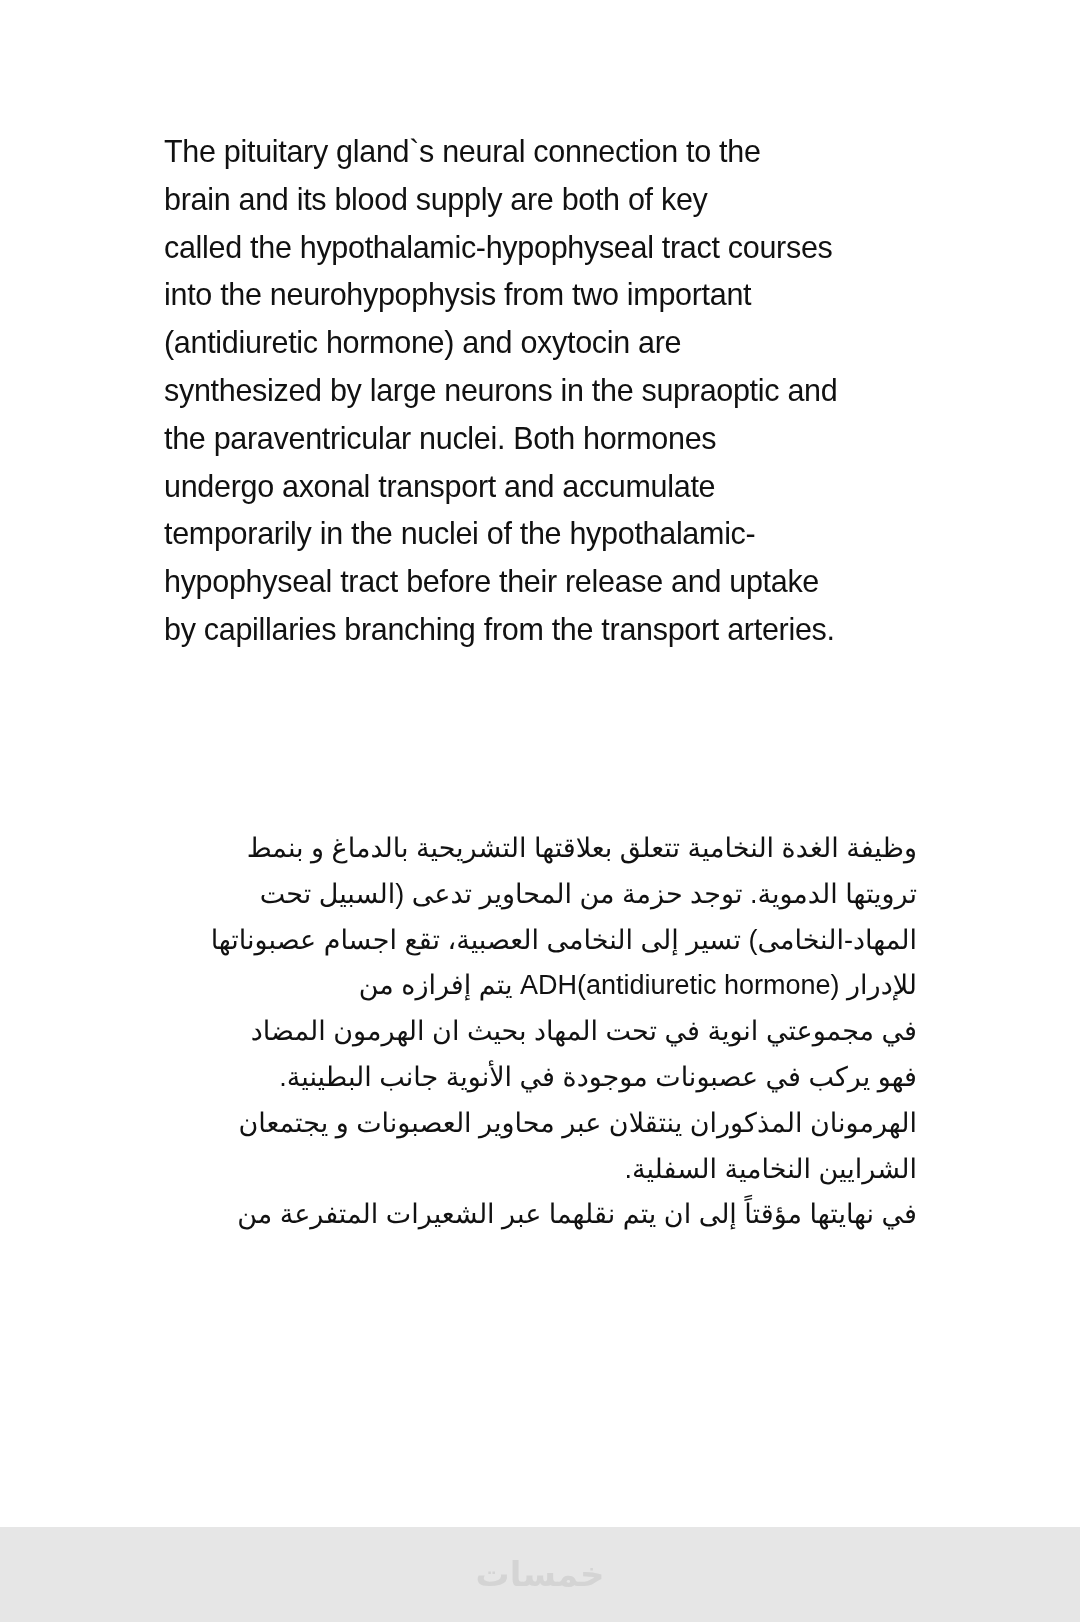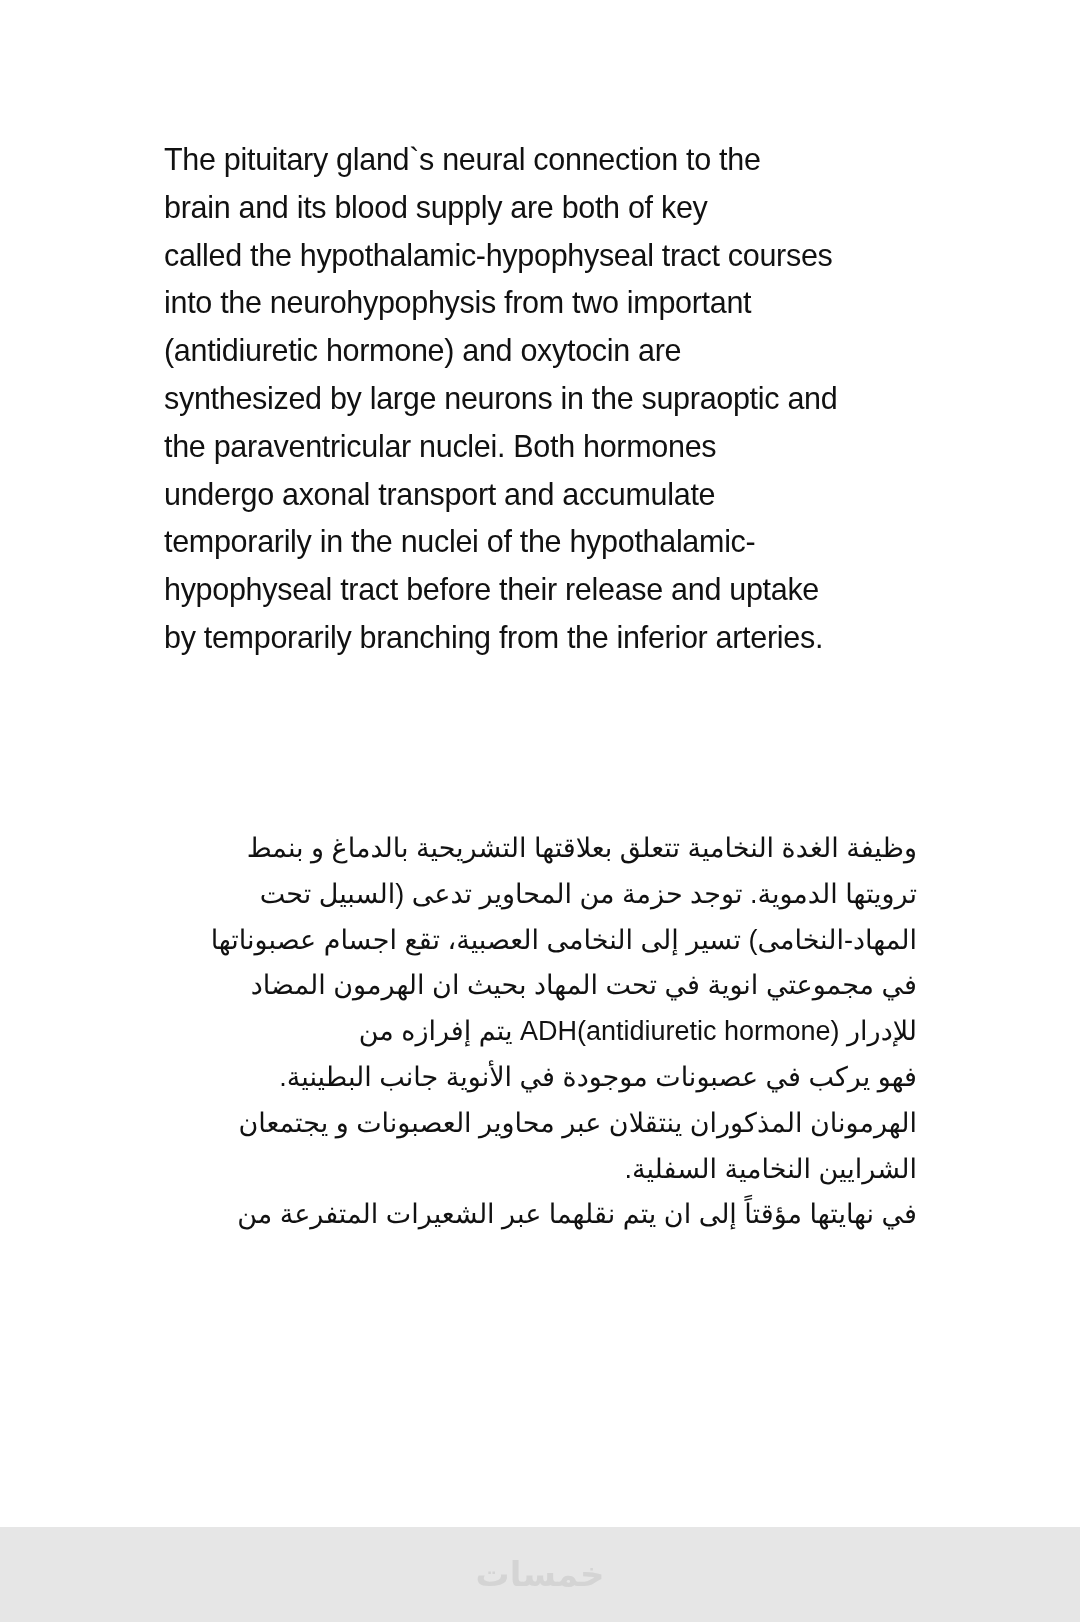--- a/index.html
+++ b/index.html
@@ -17,21 +17,21 @@
       position: absolute;
       left: 0;
       top: 0;
       width: 1080px;
       height: 1527px;
       background: #ffffff;
     }
     .en-block {
       position: absolute;
       left: 164px;
-      top: 136px;
+      top: 128px;
       width: 760px;
       margin: 0;
       font-family: "Liberation Sans", "DejaVu Sans", sans-serif;
       font-size: 30.5px;
       line-height: 47.8px;
       color: #111111;
       letter-spacing: -0.3px;
     }
     .en-line {
       display: block;
@@ -82,29 +82,29 @@
     <span class="en-line">The pituitary gland`s neural connection to the</span>
     <span class="en-line">brain and its blood supply are both of key</span>
     <span class="en-line">called the hypothalamic-hypophyseal tract courses</span>
     <span class="en-line">into the neurohypophysis from two important</span>
     <span class="en-line">(antidiuretic hormone) and oxytocin are</span>
     <span class="en-line">synthesized by large neurons in the supraoptic and</span>
     <span class="en-line">the paraventricular nuclei. Both hormones</span>
     <span class="en-line">undergo axonal transport and accumulate</span>
     <span class="en-line">temporarily in the nuclei of the hypothalamic-</span>
     <span class="en-line">hypophyseal tract before their release and uptake</span>
-    <span class="en-line">by temporarily branching from the inferior arteries.</span>
+    <span class="en-line">by capillaries branching from the transport arteries.</span>
   </p>
 
   <p class="ar-block" dir="rtl" lang="ar">
     <span class="ar-line">وظيفة الغدة النخامية تتعلق بعلاقتها التشريحية بالدماغ و بنمط</span>
     <span class="ar-line">ترويتها الدموية. توجد حزمة من المحاوير تدعى (السبيل تحت</span>
     <span class="ar-line">المهاد-النخامى) تسير إلى النخامى العصبية، تقع اجسام عصبوناتها</span>
+    <span class="ar-line">للإدرار ADH(antidiuretic hormone) يتم إفرازه من</span>
     <span class="ar-line">في مجموعتي انوية في تحت المهاد بحيث ان الهرمون المضاد</span>
-    <span class="ar-line">للإدرار ADH(antidiuretic hormone) يتم إفرازه من</span>
     <span class="ar-line">فهو يركب في عصبونات موجودة في الأنوية جانب البطينية.</span>
     <span class="ar-line">الهرمونان المذكوران ينتقلان عبر محاوير العصبونات و يجتمعان</span>
     <span class="ar-line">الشرايين النخامية السفلية.</span>
     <span class="ar-line">في نهايتها مؤقتاً إلى ان يتم نقلهما عبر الشعيرات المتفرعة من</span>
   </p>
 </div>
 
 <div class="footer">
   <span class="logo" dir="rtl" lang="ar">خمسات</span>
 </div>

